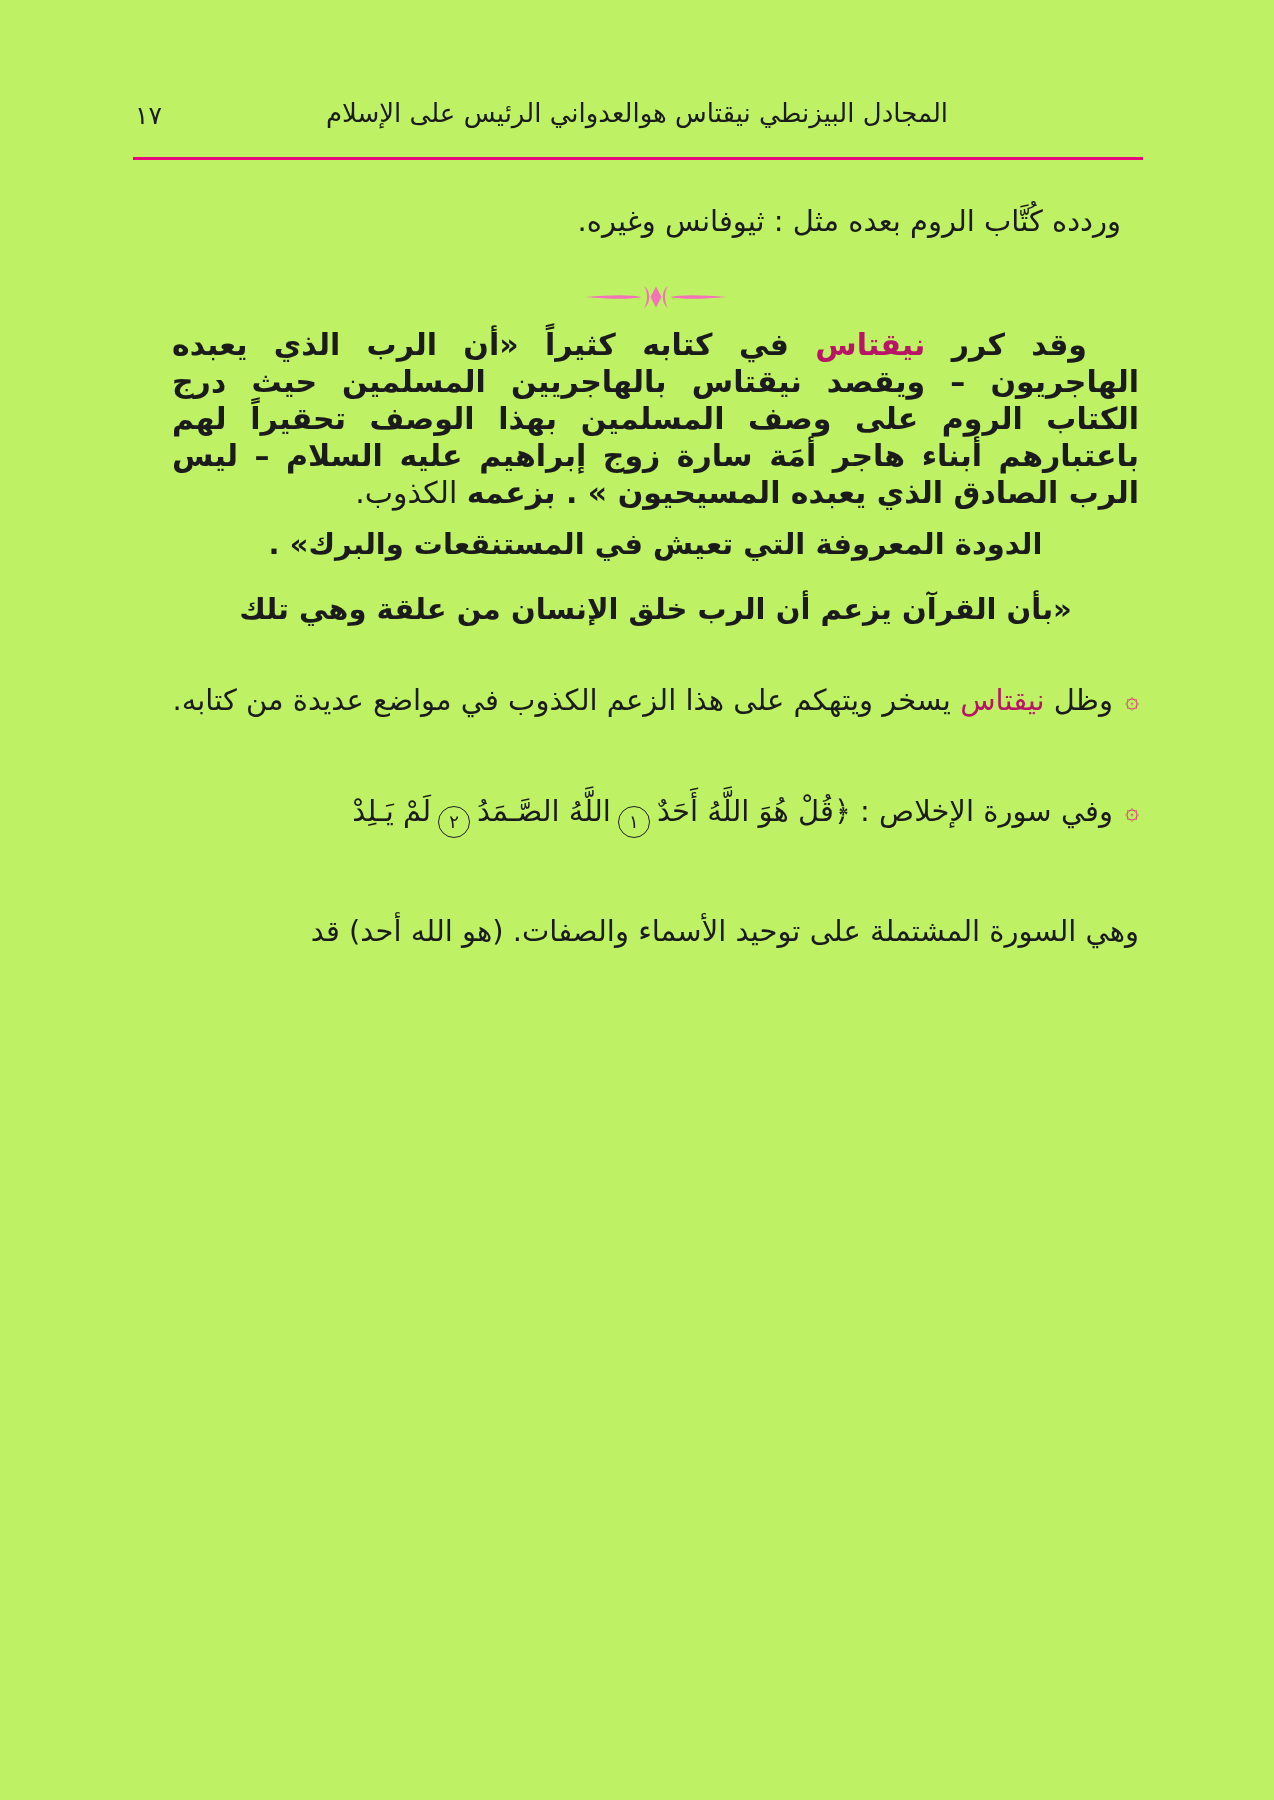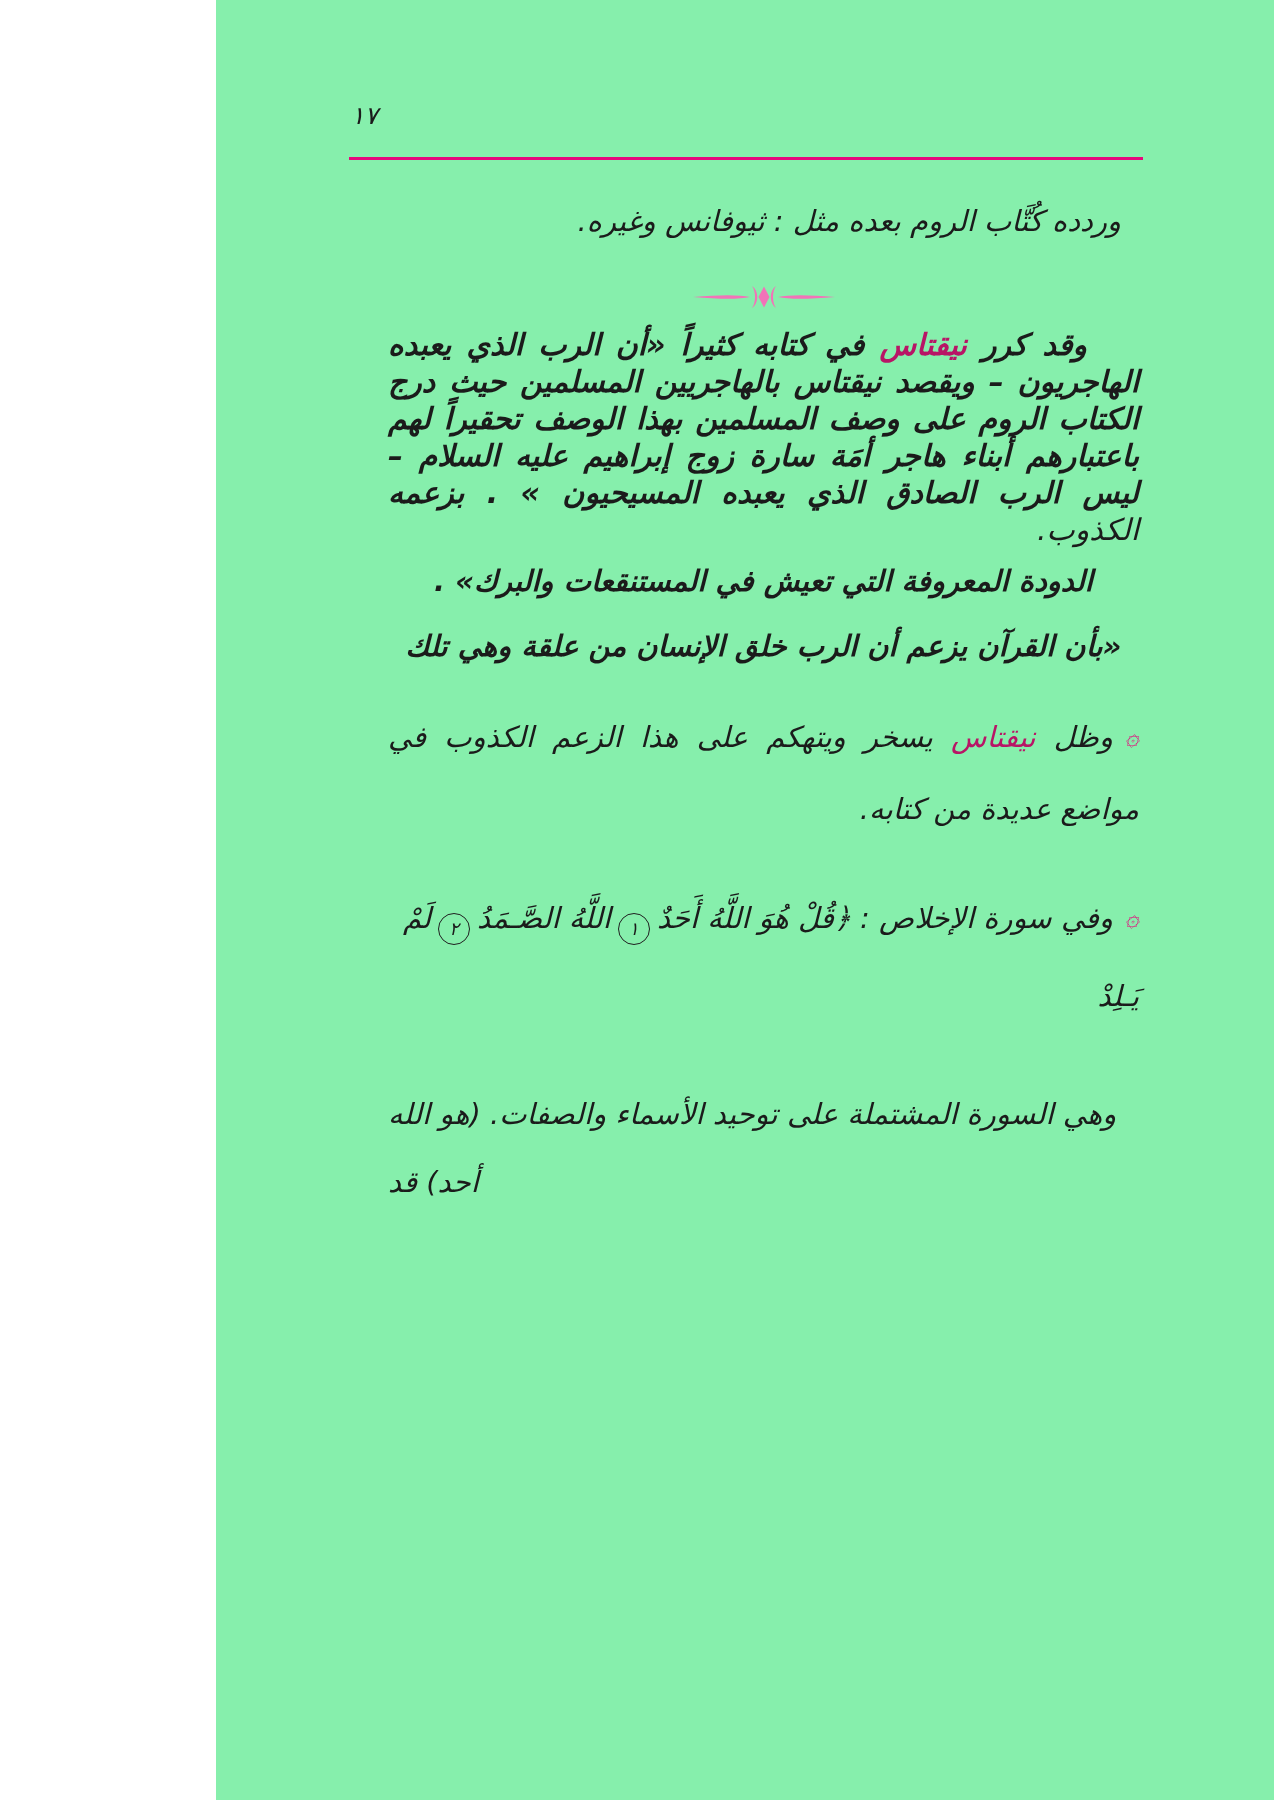--- a/index.html
+++ b/index.html
@@ -1,22 +1,21 @@
 <!DOCTYPE html>
 <html lang="ar" dir="rtl" style="--accent-pink: #e6077d; --ornament-pink: #f273b8; --name-pink: #b81566; --text-black: #1b1b1b;"><head>
 <meta charset="utf-8">
 <style>
   html, body { margin:0; padding:0; background:#ffffff; }
   .page {
-    width:1058px; height:1800px; position:relative; overflow:hidden;
-    background:#86efac;
+    width:1274px; height:1800px; position:relative; overflow:hidden;
+    background:#bef264;
     font-family:"DejaVu Sans", sans-serif;
     color:var(--text-black, #1b1b1b);
     direction:rtl;
-    font-style:italic;
   }
   .header { position:absolute; top:98px; left:135px; right:135px; height:40px; }
   .page-num { position:absolute; left:0; top:3px; font-size:25px; }
   .header-title { text-align:center; font-size:26px; letter-spacing:0; }
   .rule {
     position:absolute; top:157px; left:133px; right:131px; height:3px;
     background:var(--accent-pink, #e6077d);
   }
   .content { position:absolute; top:184px; left:135px; right:135px;margin-left:37px; }
 
@@ -25,21 +24,21 @@
   .divider { display:block; margin:32px auto 14px auto; }
   .p2 { font-weight:bold; font-size:30px; line-height:37px; text-indent:52px; }
   .reg { font-weight:400; }
   .p3 { margin-top:28px; line-height:70px; }
   .p4 { margin-top:14px; line-height:68px; text-indent:40px; }
   .quote { font-weight:bold; text-align:center; line-height:63px; font-size:29px; margin:2px 0 0 0; text-indent:0; }
   .p5 { margin-top:24px; line-height:70px; }
   .p6 { margin-top:36px; line-height:76px; }
   .p6-line1 { text-align:right; }
   .p6-line2 { text-align:center; }
-  .p7 { margin-top:46px; text-align:left; }
+  .p7 { margin-top:46px; text-align:right; }
 
   .name { color:var(--name-pink, #b81566); }
   .bullet {
     color:var(--accent-pink, #e6077d);
     font-size:24px; margin-left:12px; position:relative; top:-2px; font-weight:400;
   }
   .ayah-num {
     display:inline-block; width:32px; height:32px; line-height:30px; box-sizing:border-box;
     border:1.6px solid #202020; border-radius:50%;
     font-size:18px; font-weight:400; text-align:center;
@@ -49,20 +48,21 @@
   .ref { font-size:21px; }
   .ornament-svg { fill:var(--ornament-pink, #f273b8); }
 </style>
 </head>
 <body>
 
 <div class="page">
 
   <div class="header">
     <span class="page-num">١٧</span>
+    <div class="header-title">المجادل البيزنطي نيقتاس هوالعدواني الرئيس على الإسلام</div>
   </div>
 
   <div class="rule"></div>
 
   <div class="content">
 
     <p class="para p1">وردده كُتَّاب الروم بعده مثل : ثيوفانس وغيره.</p>
 
     <svg class="divider ornament-svg" width="150" height="30" viewBox="0 0 150 30" xmlns="http://www.w3.org/2000/svg">
       <path d="M4 15 Q 45 11.5 61 15 Q 45 18.5 4 15 Z"></path>

